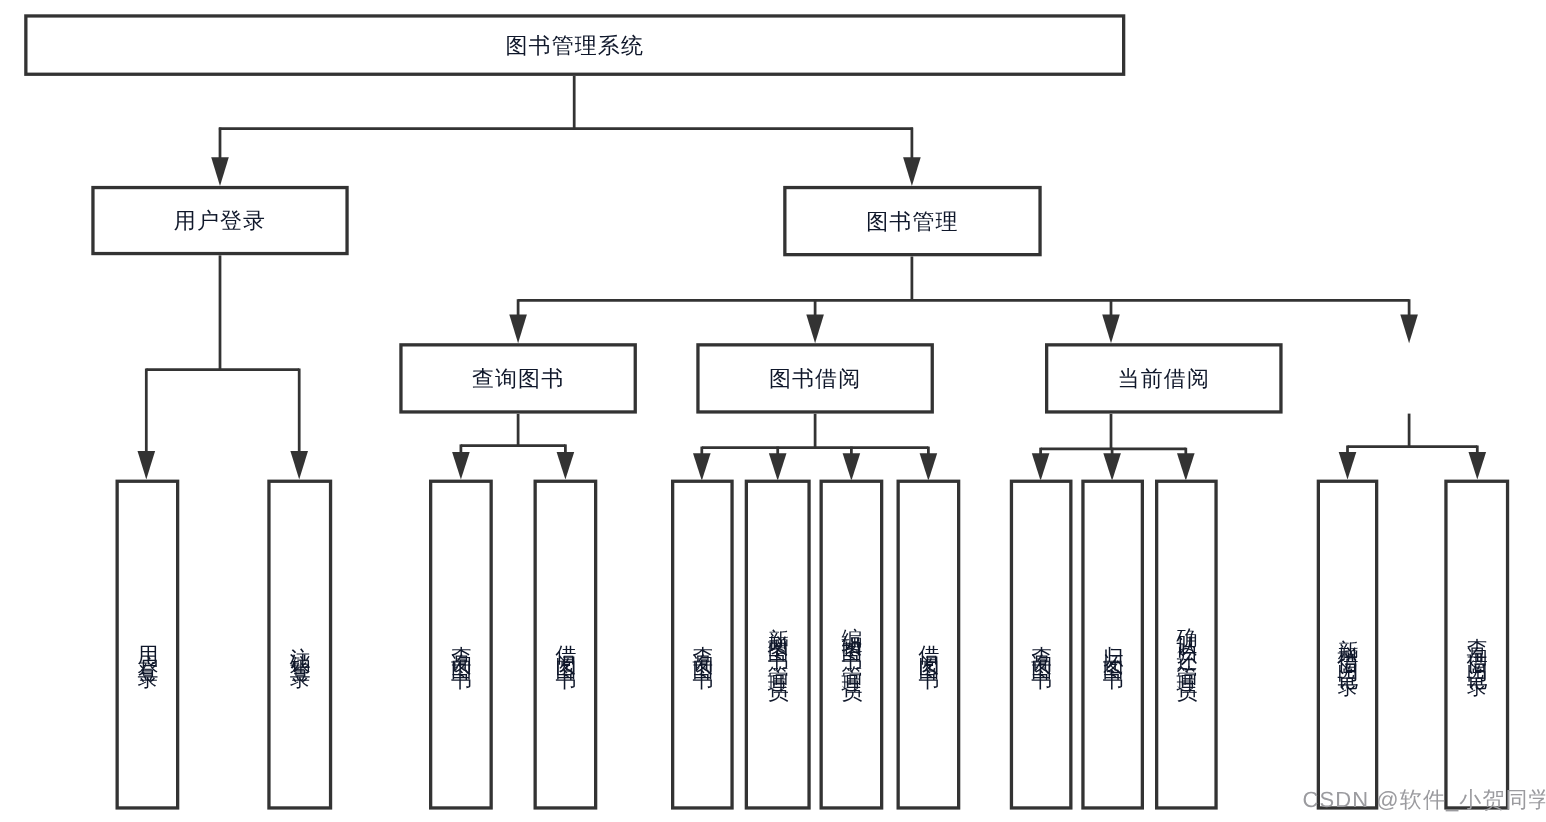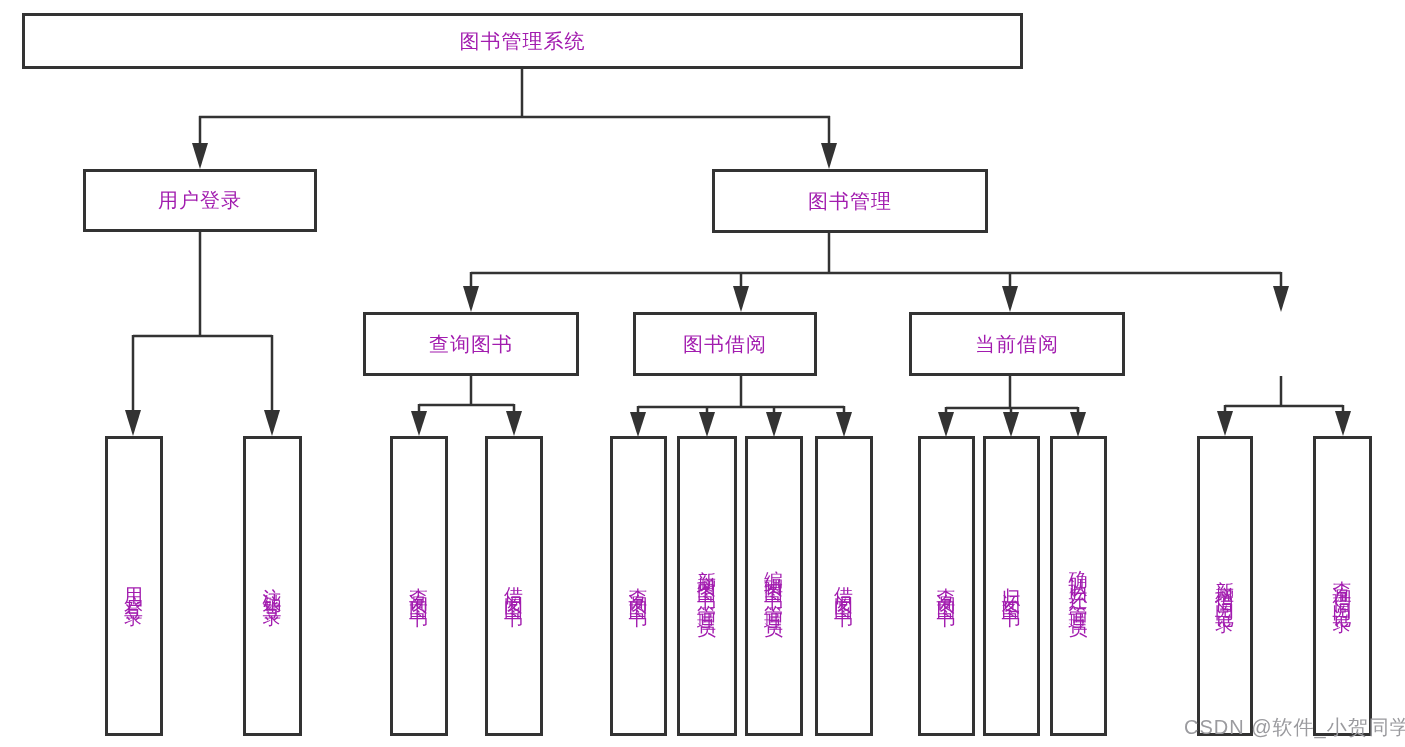--- a/index.html
+++ b/index.html
@@ -15,21 +15,21 @@
     position: absolute;
     left: 0; top: 0;
     width: 1405px; height: 747px;
     pointer-events: none;
   }
   .node {
     position: absolute;
     box-sizing: border-box;
     border: 3px solid #333333;
     background: #ffffff;
-    color: #a21caf;
+    color: #0f172a;
     display: flex;
     align-items: center;
     justify-content: center;
     font-size: 20px;
     letter-spacing: 1px;
     text-align: center;
   }
   .leaf {
     writing-mode: vertical-rl;
     text-orientation: mixed;
@@ -116,25 +116,25 @@
       <polygon points="1003,412 1019,412 1011,437"></polygon>
       <polygon points="1070,412 1086,412 1078,437"></polygon>
       <polygon points="1217,411 1233,411 1225,436"></polygon>
       <polygon points="1335,411 1351,411 1343,436"></polygon>
     </g>
   </svg>
 
   <div class="node" style="left:22px; top:13px; width:1001px; height:56px;">图书管理系统</div>
 
   <div class="node" style="left:83px; top:169px; width:234px; height:63px;">用户登录</div>
-  <div class="node" style="left:712px; top:169px; width:276px; height:64px;text-align:center;">图书管理</div>
+  <div class="node" style="left:712px; top:169px; width:235px; height:64px;text-align:center;">图书管理</div>
 
   <div class="node" style="left:363px; top:312px; width:216px; height:64px;">查询图书</div>
-  <div class="node" style="left:633px; top:312px; width:184px; height:64px;">图书借阅</div>
-  <div class="node" style="left:909px; top:312px; width:216px; height:64px;">当前借阅</div>
+  <div class="node" style="left:633px; top:312px; width:216px; height:64px;">图书借阅</div>
+  <div class="node" style="left:950px; top:312px; width:216px; height:64px;">当前借阅</div>
 
   <div class="node leaf" style="left:105px; top:436px; width:58px; height:300px;">用户登录</div>
   <div class="node leaf" style="left:243px; top:436px; width:59px; height:300px;">注销登录</div>
 
   <div class="node leaf" style="left:390px; top:436px; width:58px; height:300px;">查询图书</div>
   <div class="node leaf" style="left:485px; top:436px; width:58px; height:300px;">借阅图书</div>
 
   <div class="node leaf" style="left:610px; top:436px; width:57px; height:300px;">查询图书</div>
   <div class="node leaf" style="left:677px; top:436px; width:60px; height:300px;">新增图书（管理员）</div>
   <div class="node leaf" style="left:745px; top:436px; width:58px; height:300px;">编辑图书（管理员）</div>

